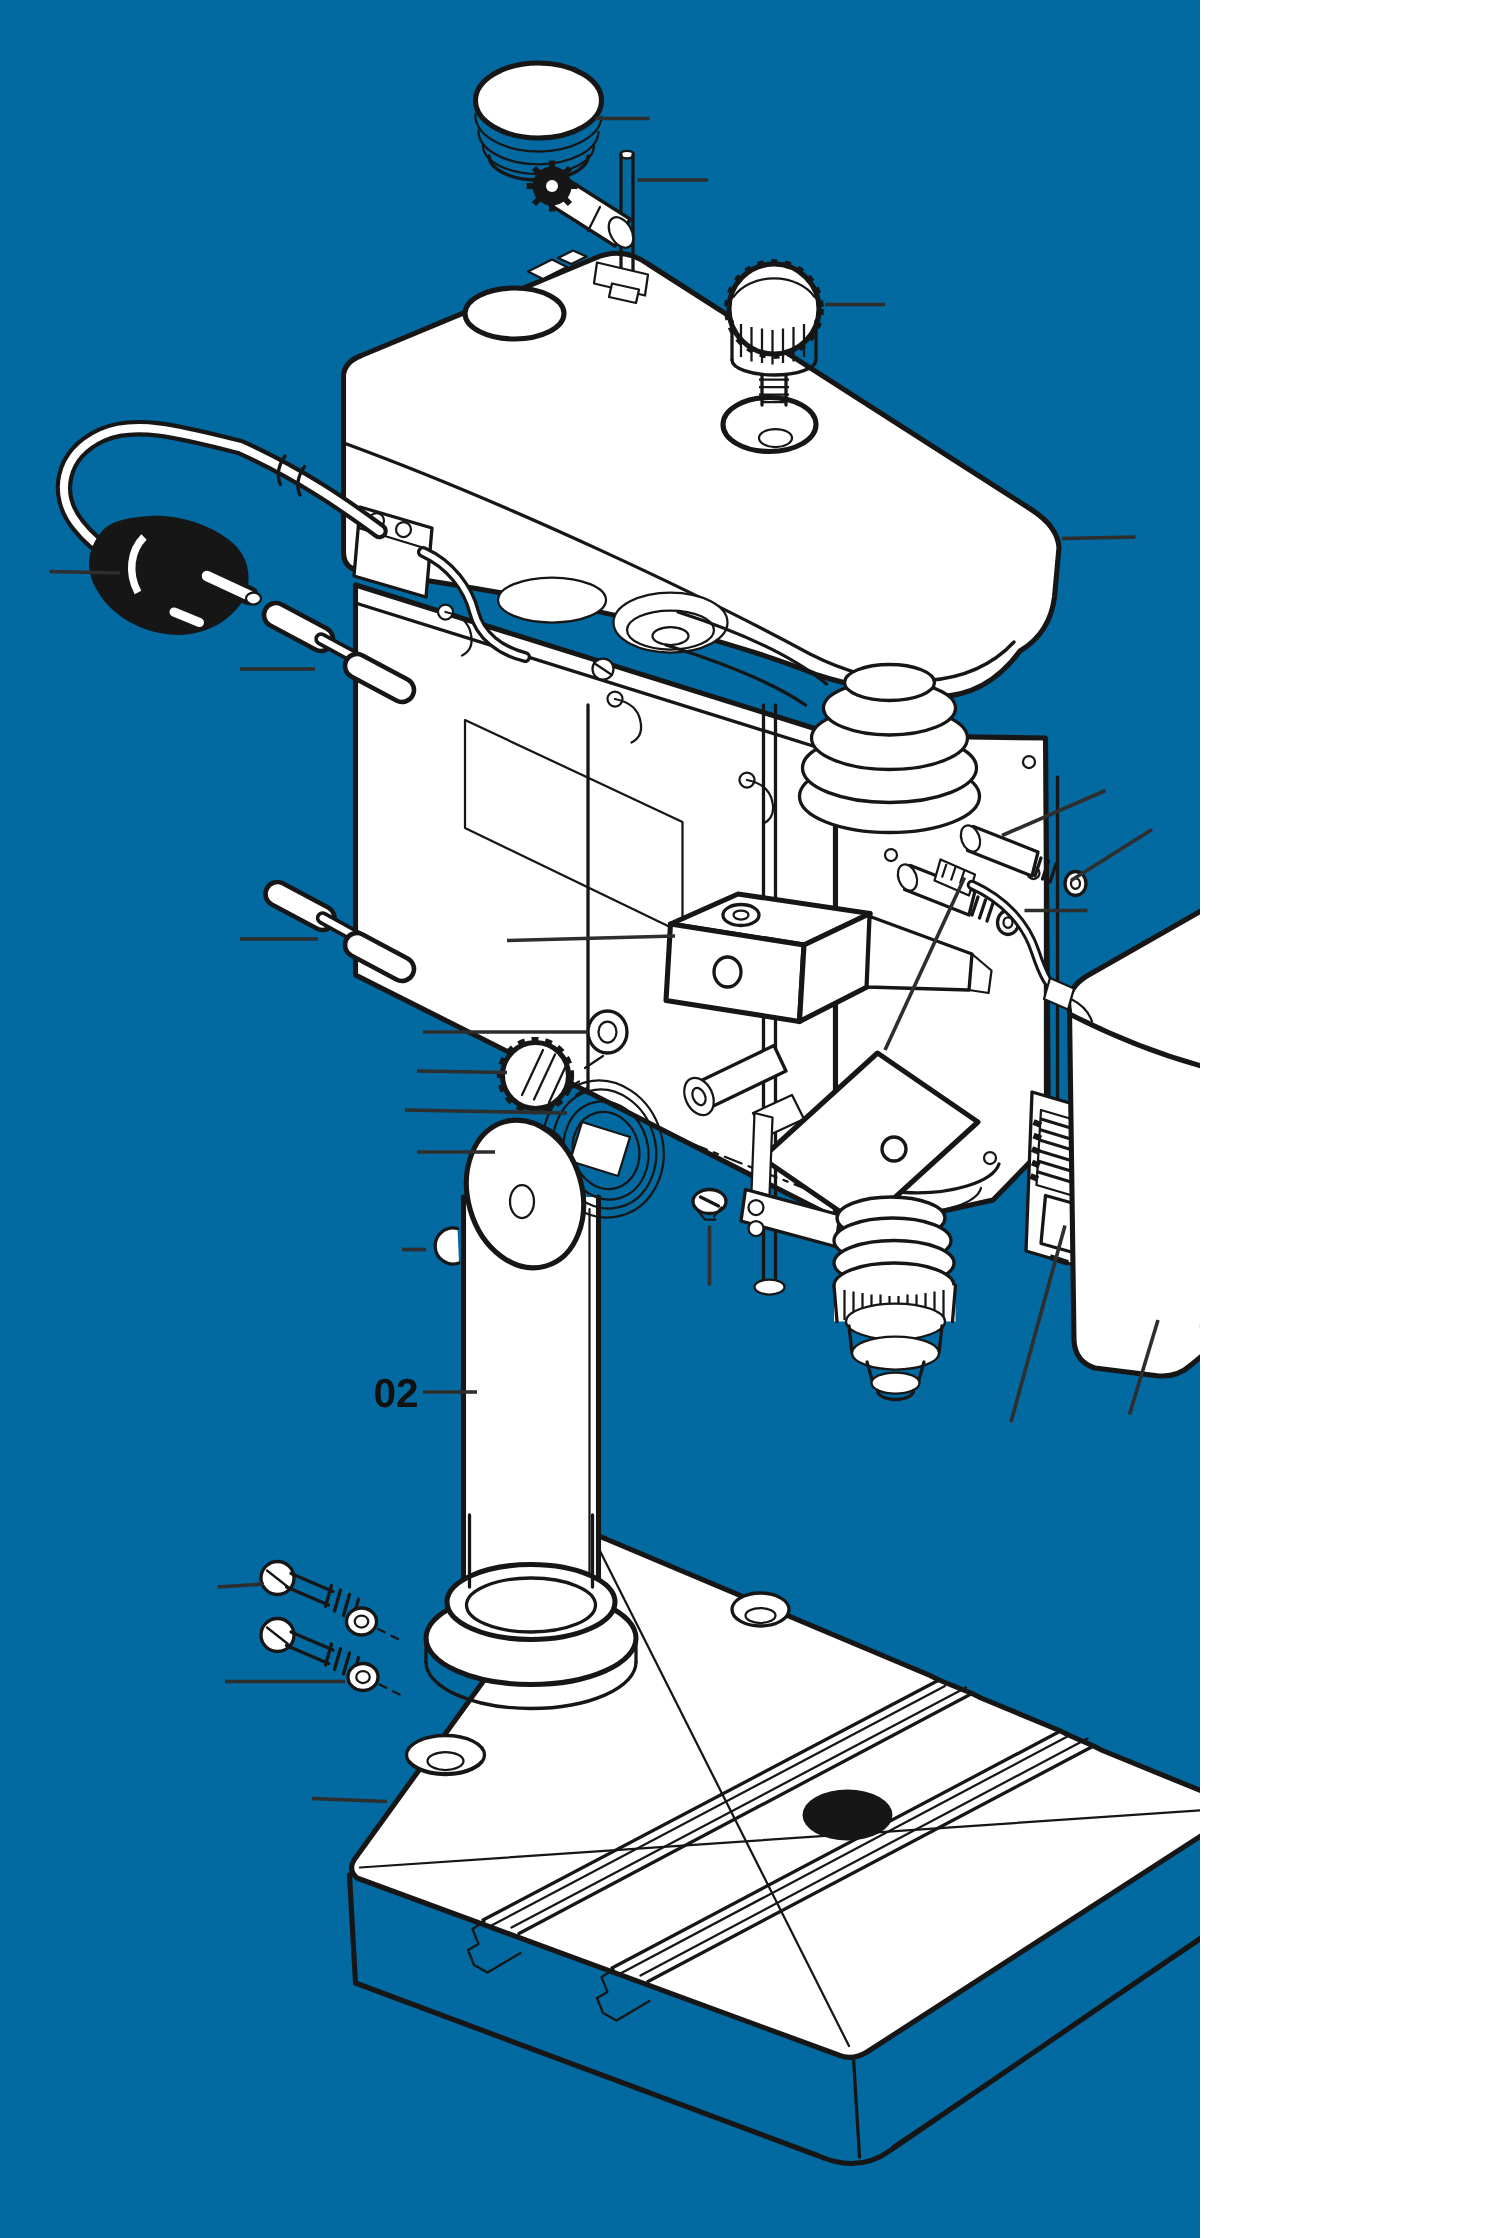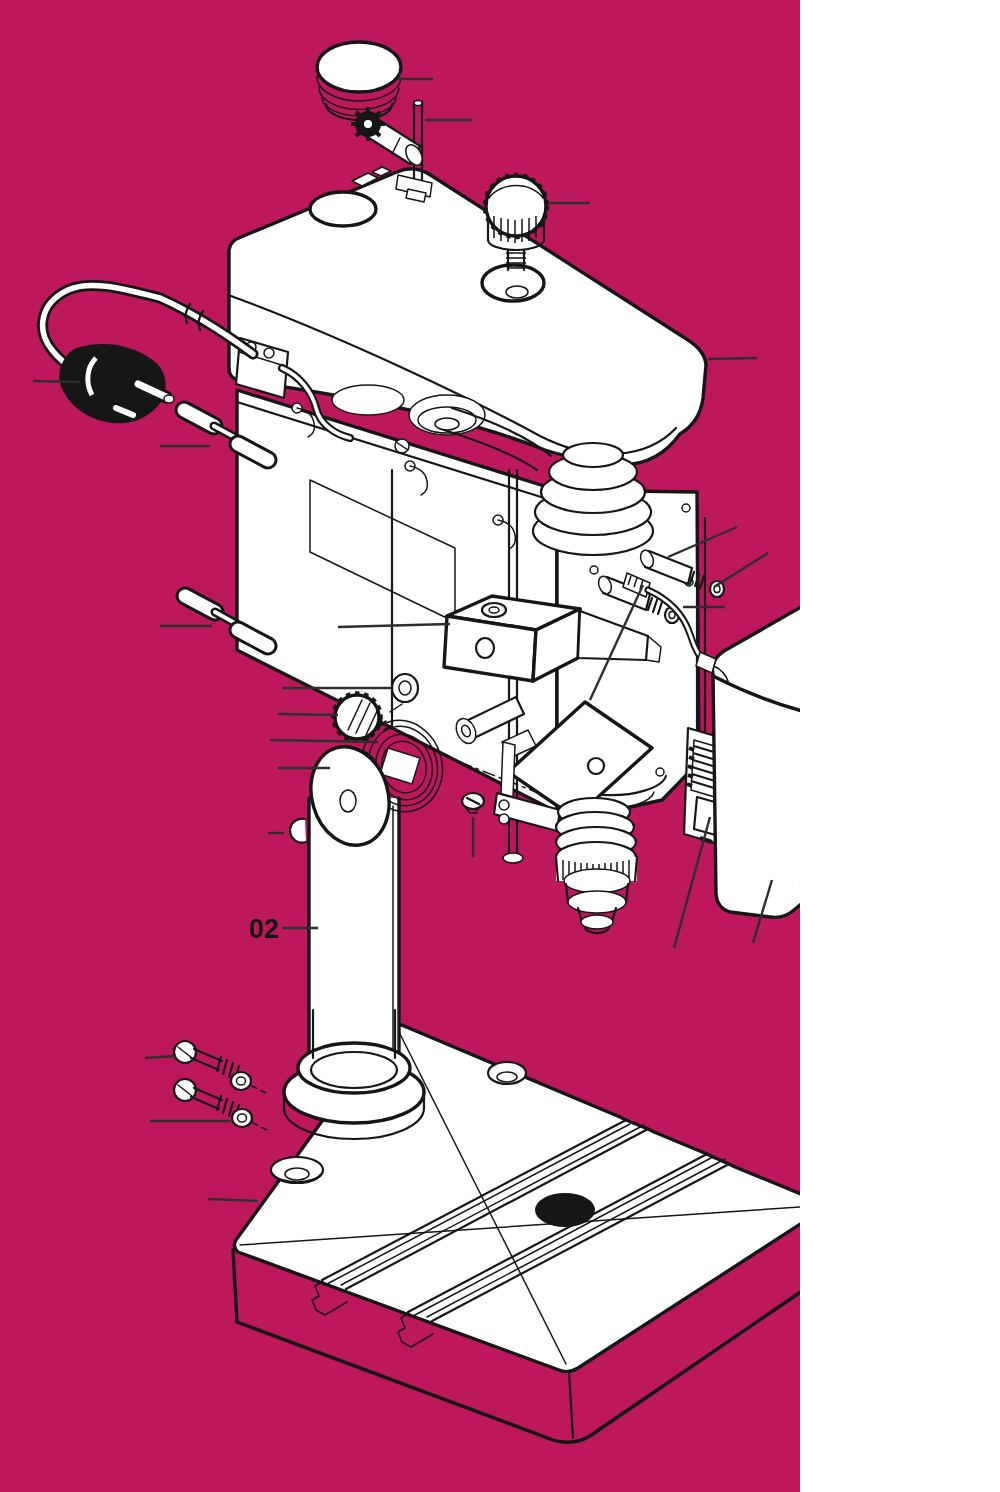--- a/index.html
+++ b/index.html
@@ -1,16 +1,16 @@
 <!DOCTYPE html>
 <html><head>
 <meta charset="utf-8">
 <style>
   html,body{margin:0;padding:0;background:#ffffff;}
-  .page{position:relative;width:800px;height:1492px;background:#be185d;overflow:hidden;
+  .page{position:relative;width:800px;height:1492px;background:#0369a1;overflow:hidden;
         font-family:"Liberation Sans", sans-serif;}
   svg{display:block}
   .s  {fill:none;stroke:#161616;stroke-width:3.4;stroke-linecap:round;stroke-linejoin:round;}
   .s2 {fill:none;stroke:#161616;stroke-width:2.2;stroke-linecap:round;stroke-linejoin:round;}
   .s1 {fill:none;stroke:#161616;stroke-width:1.5;stroke-linecap:round;stroke-linejoin:round;}
   .w  {fill:#ffffff;stroke:#161616;stroke-width:3.4;stroke-linecap:round;stroke-linejoin:round;}
   .w2 {fill:#ffffff;stroke:#161616;stroke-width:2.2;stroke-linecap:round;stroke-linejoin:round;}
   .w1 {fill:#ffffff;stroke:#161616;stroke-width:1.5;stroke-linecap:round;stroke-linejoin:round;}
   .b  {fill:#161616;stroke:none;}
   .lead{fill:none;stroke:#2e2e2e;stroke-width:2.4;stroke-linecap:butt;}

